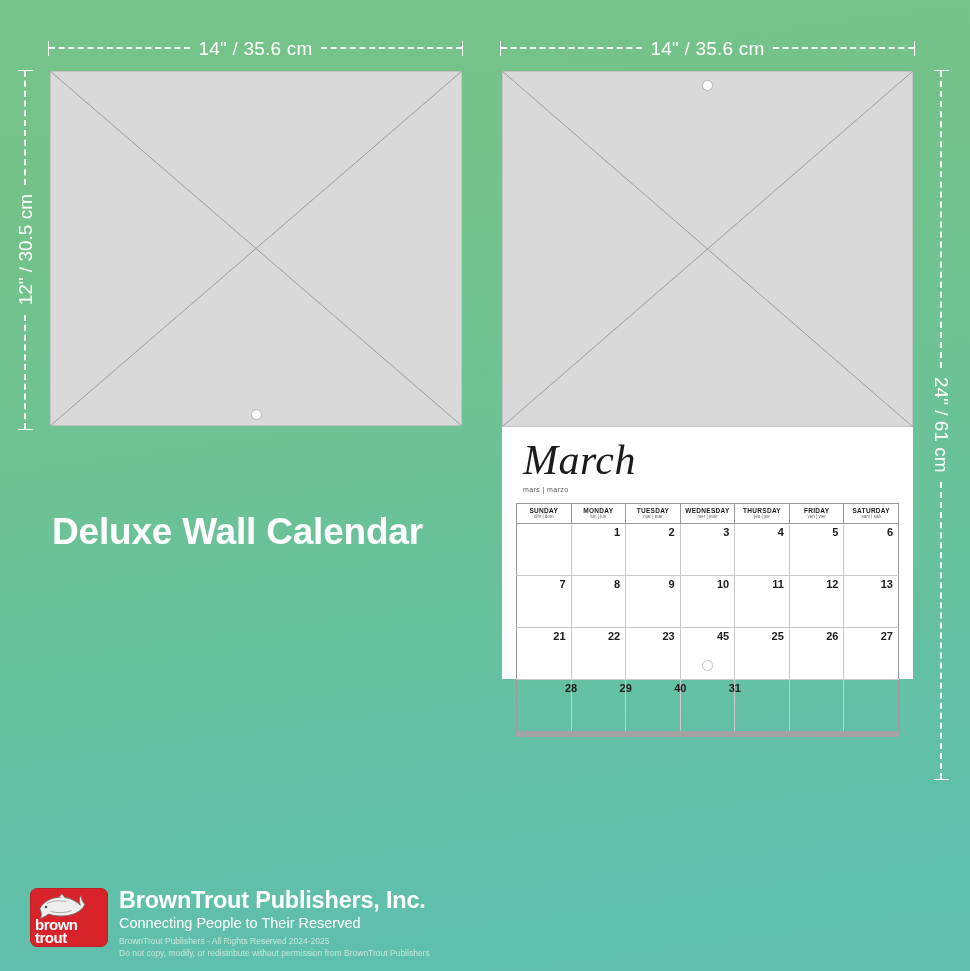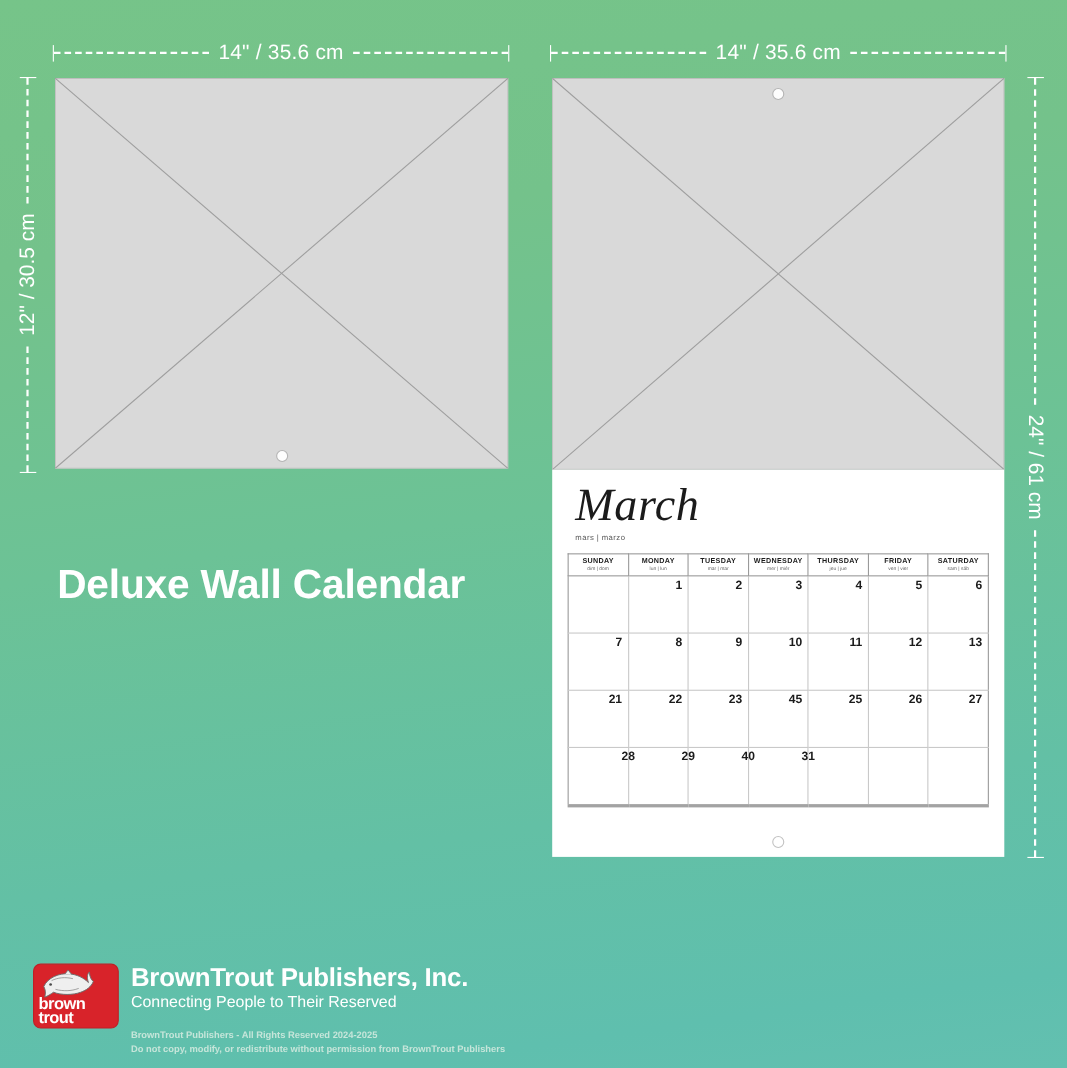--- a/index.html
+++ b/index.html
@@ -151,21 +151,21 @@
   table.cal-grid td {
     border: 1px solid #c9c9c9;
     height: 49px;
     vertical-align: top;
     text-align: right;
     padding: 2px 5px 0 0;
     font-size: 11px;
     font-weight: 700;
     color: #1b1b1b;
   }
-  table.cal-grid tr:last-child td { border-bottom: 3px solid #a3a3a3; padding-left: 48px; }
+  table.cal-grid tr:last-child td { border-bottom: 6px solid #a3a3a3; padding-left: 48px; }
   table.cal-grid td:first-child { border-left: 1px solid #9a9a9a; }
   table.cal-grid td:last-child { border-right: 1px solid #9a9a9a; }
 
   
   .headline {
     position: absolute;
     color: #ffffff;
     font-size: 37px;
     font-weight: 700;
     letter-spacing: -.2px;
@@ -222,23 +222,22 @@
     color: #ffffff;
     font-size: 14.5px;
     font-weight: 400;
     line-height: 1.25;
     margin-top: 1px;
   }
   .legal {
     color: #cfe9de;
     font-size: 8.5px;
     line-height: 1.35;
-    margin-top: 16px;
+    margin-top: 4px;
     opacity: .92;
-    font-weight: bold;
   }
 </style>
 </head>
 <body>
 
 <div id="stage">
 
   <div class="dim-h" style="left:48px; top:37px; width:415px;">
     <div class="cap"></div>
     <div class="dash"></div>
@@ -282,21 +281,21 @@
 
   <div class="panel" style="left:502px; top:71px; width:411px; height:356px;">
     <svg class="x2" viewBox="0 0 411 356" preserveAspectRatio="none">
       <rect x="0" y="0" width="411" height="356" fill="none" stroke="#bdbdbd" stroke-width="1.5"></rect>
       <line x1="0" y1="0" x2="411" y2="356" stroke="#9e9e9e" stroke-width="1"></line>
       <line x1="411" y1="0" x2="0" y2="356" stroke="#9e9e9e" stroke-width="1"></line>
     </svg>
     <div class="hole" style="left:50%; margin-left:-5.5px; top:9px;"></div>
   </div>
 
-  <div class="cal-page" style="left:502px; top:427px; width:411px; height:352px; padding:12px 14px 0 14px;">
+  <div class="cal-page" style="left:502px; top:427px; width:411px; height:252px; padding:12px 14px 0 14px;">
 
     <div style="margin-left:7px;">
       <div class="cal-month">March</div>
       <div class="cal-month-sub">mars | marzo</div>
     </div>
 
     <table class="cal-grid" style="margin-top:10px;">
       <thead>
         <tr>
           <th>

